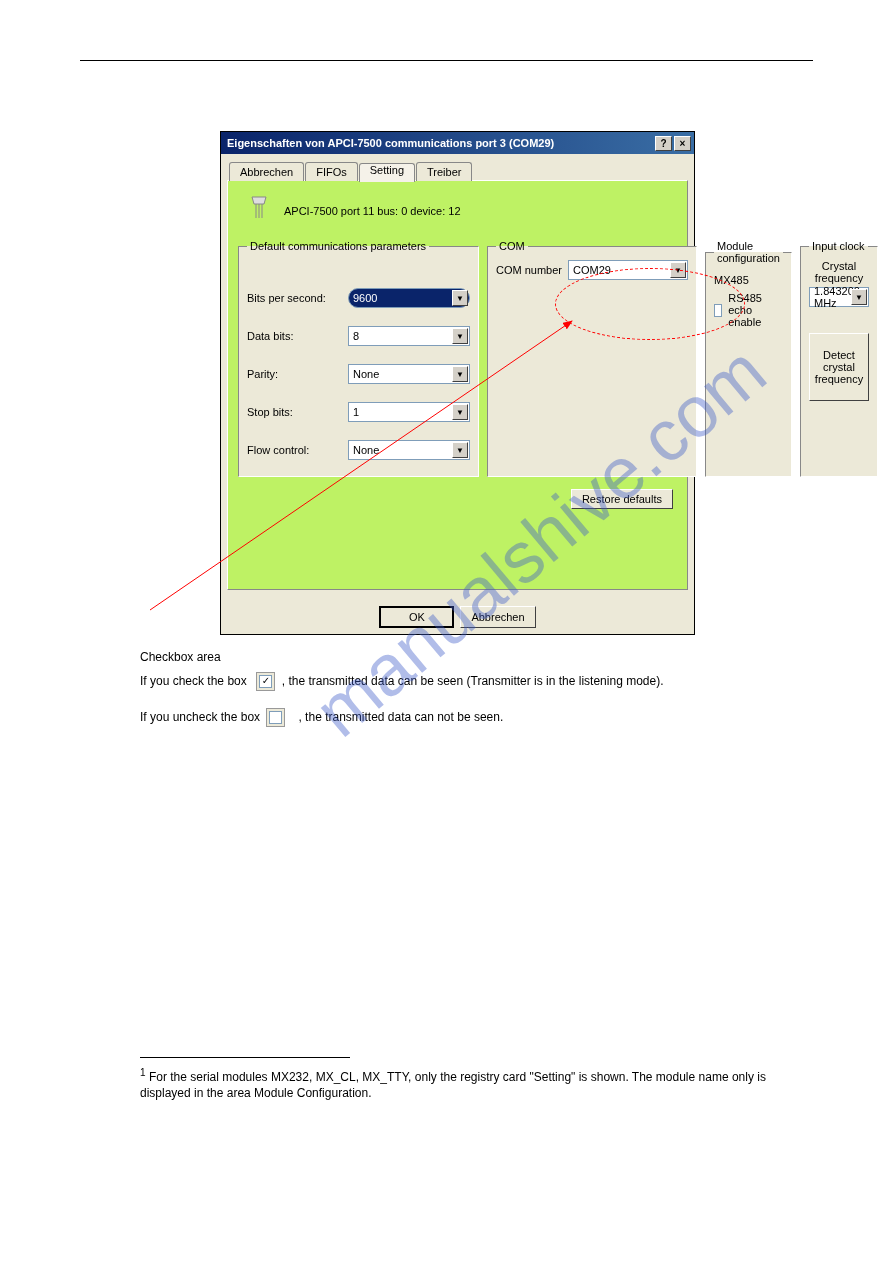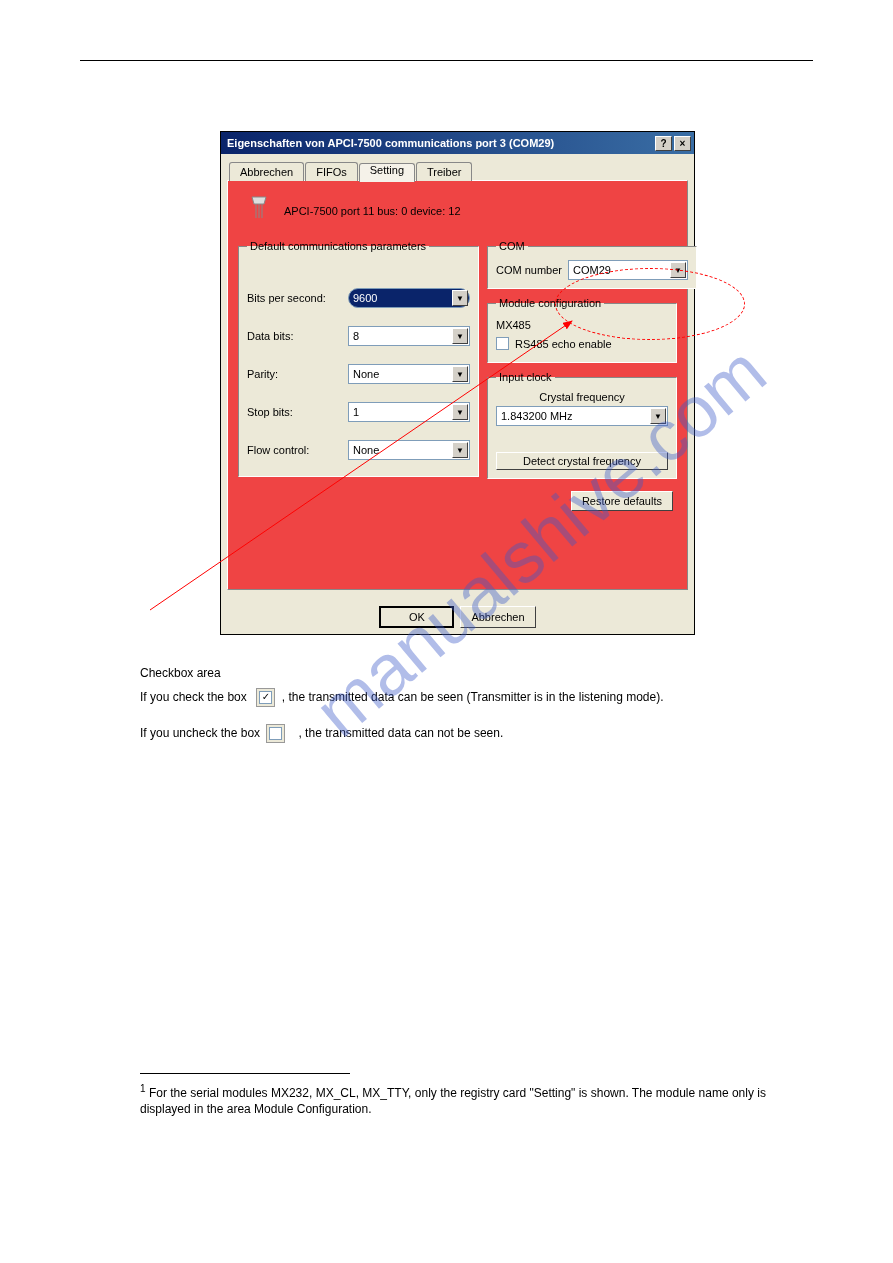--- a/index.html
+++ b/index.html
@@ -84,21 +84,21 @@
     top: 1px;
   }
   .tab-panel {
     border: 1px solid #fff;
     border-right-color: #888;
     border-bottom-color: #888;
     padding: 10px;
     min-height: 410px;
     position: relative;
     margin-top: -1px;
-    background: #ef4444;
+    background: #bef264;
   }
   .device-row {
     display: flex;
     align-items: center;
     padding: 5px 4px 14px 10px;
   }
   .port-icon {
     width: 22px;
     height: 30px;
     display: flex;
@@ -109,22 +109,22 @@
   .columns {
     display: flex;
     gap: 8px;
   }
   .col-left {
     flex: 1;
   }
   .col-right {
     width: 190px;
     display: flex;
-    flex-direction: column;
-    gap: 0;
+    flex-direction: row;
+    gap: 8px;
   }
   fieldset {
     border: 1px solid #fff;
     border-top-color: #888;
     border-left-color: #888;
     background: #ece9d8;
     margin: 0 0 8px 0;
     padding: 8px 8px;
     font-size: 11px;
     position: relative;
@@ -198,21 +198,21 @@
     background: #ece9d8;
     border: 1px solid #fff;
     border-right-color: #404040;
     border-bottom-color: #404040;
     padding: 3px 10px;
     font-size: 11px;
     font-family: Tahoma, Arial, sans-serif;
     cursor: pointer;
     min-width: 60px;
   }
-  .btn-wide { width: 100%; padding: 2px 4px; }
+  .btn-wide { width: 100%; padding: 15px 4px; }
   .btn-row { display: flex; justify-content: flex-end; gap: 6px; margin-top: 4px; padding: 0 4px; }
   .dialog-buttons {
     display: flex;
     justify-content: center;
     gap: 6px;
     padding: 10px 6px 6px 6px;
     background: #ece9d8;
   }
   .btn-ok {
     border: 2px solid #000;
@@ -228,21 +228,21 @@
   .oval {
     position: absolute;
     border: 1px dashed red;
     border-radius: 50%;
     width: 190px;
     height: 72px;
     z-index: 4;
     pointer-events: none;
   }
   .body-text {
-    margin: 30px 0 0 60px;
+    margin: 14px 0 0 60px;
     font-size: 12px;
     line-height: 1.4;
     max-width: 640px;
     font-family: Arial, sans-serif;
   }
   .body-text .inline-cb {
     display: inline-flex;
     vertical-align: middle;
     margin: 0 3px;
     background: #ece9d8;

